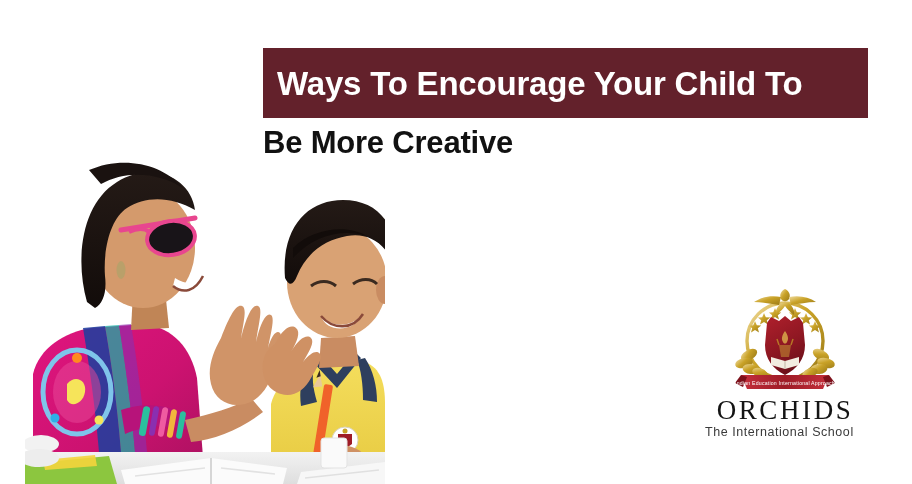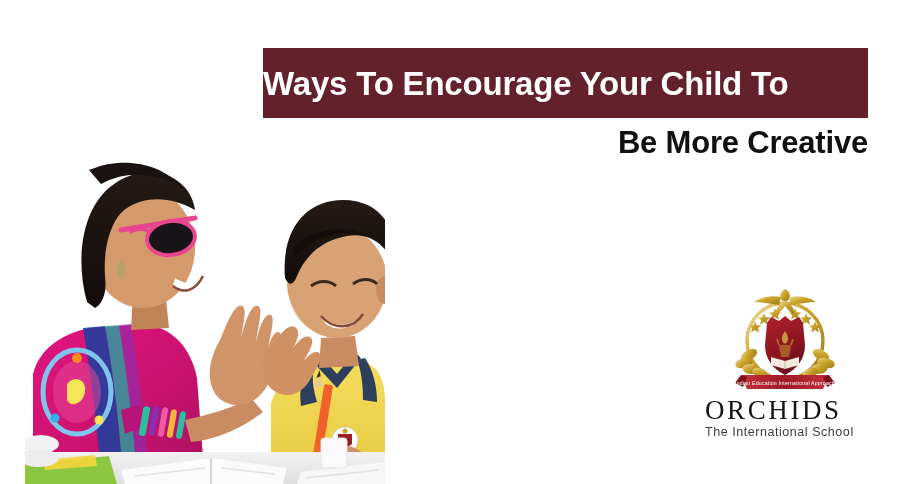--- a/index.html
+++ b/index.html
@@ -26,29 +26,30 @@
     background: #63212b;
     display: flex;
     align-items: center;
   }
   .title-banner-text {
     color: #ffffff;
     font-family: "Liberation Sans", sans-serif;
     font-weight: bold;
     font-size: 33px;
     letter-spacing: -0.2px;
+    padding-left: 14px;
     white-space: nowrap;
     line-height: 1;
   }
   .title-sub {
     position: absolute;
     left: 263px;
     top: 126px;
     width: 605px;
-    text-align: right;
+    text-align: left;
     color: #111111;
     font-family: "Liberation Sans", sans-serif;
     font-weight: bold;
     font-size: 31px;
     letter-spacing: -0.2px;
     line-height: 1.1;
     white-space: nowrap;
   }
 
   
@@ -77,20 +78,21 @@
     top: 0px;
     width: 116px;
     height: 116px;
   }
   .crest-wrap svg { display: block; }
   .logo-wordmark {
     position: absolute;
     left: 0;
     top: 114px;
     width: 160px;
+    text-align: center;
     font-family: "Liberation Serif", serif;
     font-size: 27px;
     font-weight: normal;
     letter-spacing: 2.6px;
     color: #141414;
     line-height: 1;
   }
   .logo-tagline {
     position: absolute;
     left: 0;

